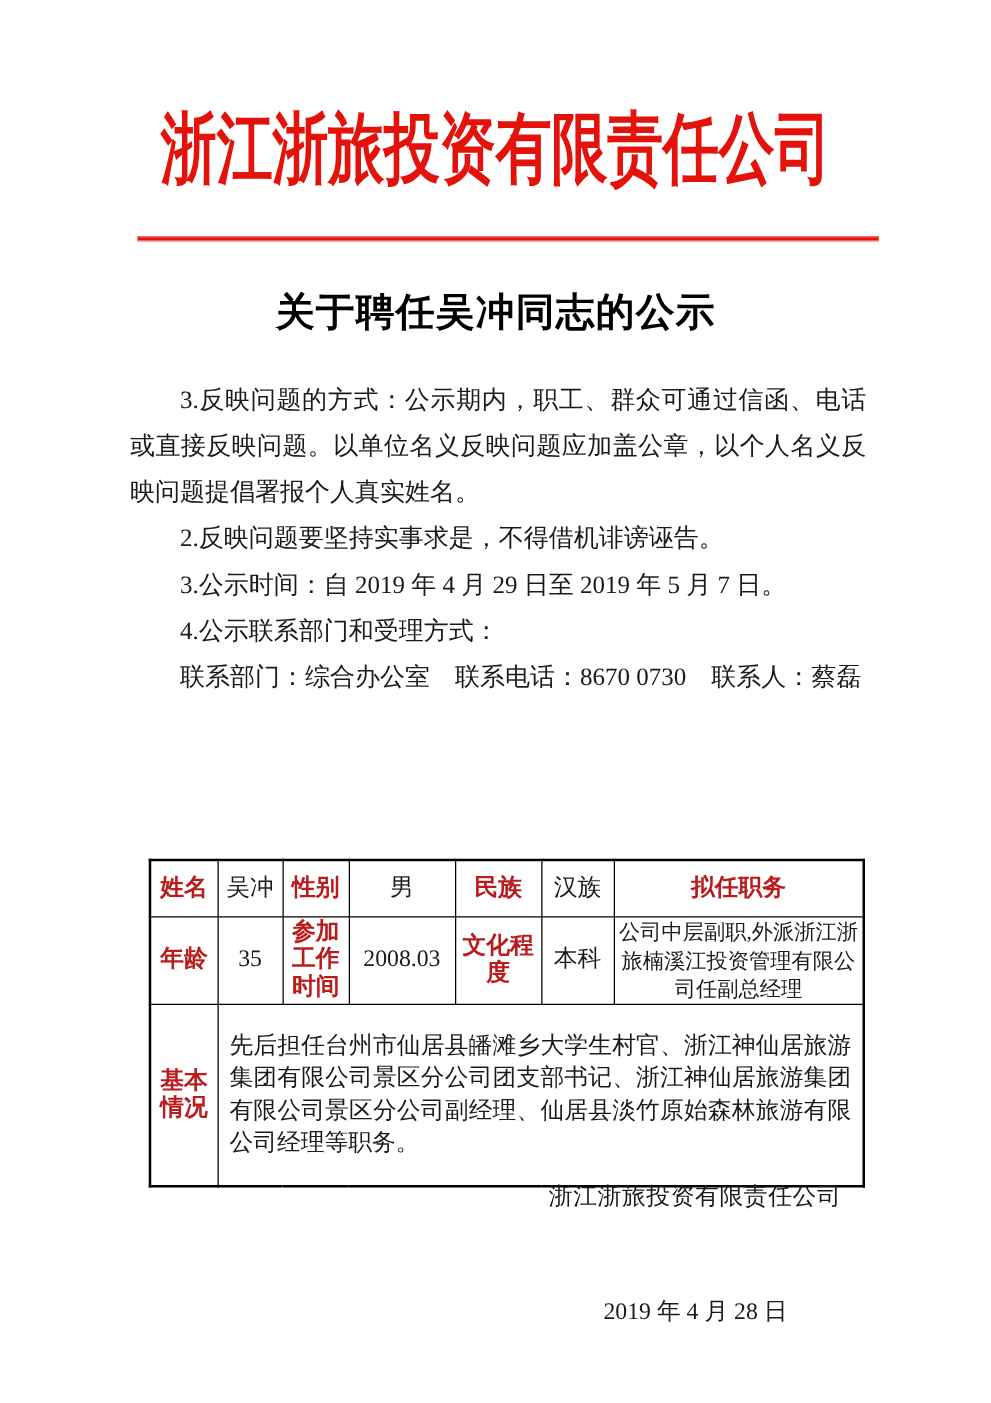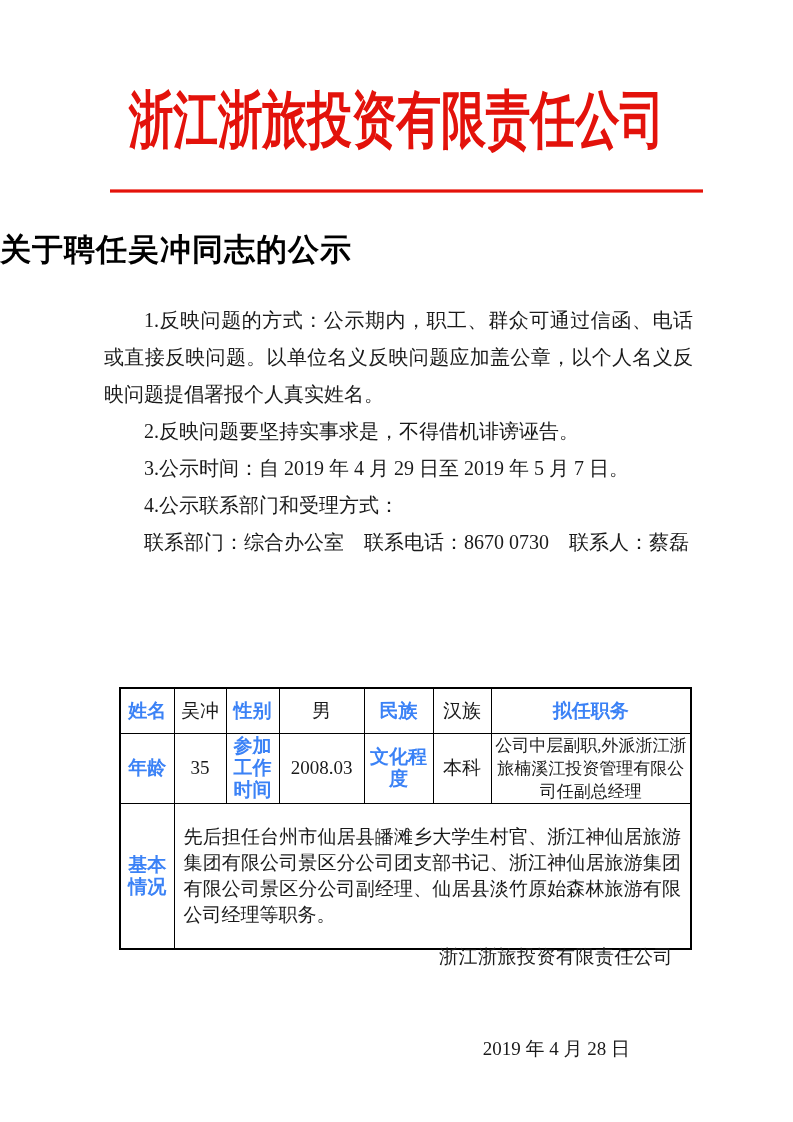--- a/index.html
+++ b/index.html
@@ -41,20 +41,21 @@
     background: #e3120b;
     border-top: 1px solid #f26d65;
     border-bottom: 1px solid #f26d65;
     box-sizing: border-box;
   }
   .doc-title {
     position: absolute;
     top: 229px;
     left: 0;
     width: 793px;
+    text-align: center;
     font-size: 31px;
     font-weight: bold;
     color: #000000;
     letter-spacing: 1px;
   }
   .body-text {
     position: absolute;
     top: 302px;
     left: 104px;
     width: 589px;
@@ -82,21 +83,21 @@
     vertical-align: middle;
     text-align: center;
     padding: 0 2px;
     overflow: hidden;
   }
   .info-table td.lbl {
     font-family: "Liberation Sans", "DejaVu Sans", sans-serif;
     font-weight: bold;
     font-size: 19px;
     line-height: 22px;
-    color: #3b82f6;
+    color: #b91c1c;
   }
   .info-table td.val {
     font-size: 19px;
     line-height: 24px;
   }
   .info-table td.val-small {
     font-size: 17px;
     line-height: 23px;
     margin-left: 32px;
   }
@@ -130,21 +131,21 @@
 
 <div class="page">
 
   <div class="company-header">浙江浙旅投资有限责任公司</div>
 
   <div class="red-rule"></div>
 
   <div class="doc-title">关于聘任吴冲同志的公示</div>
 
   <div class="body-text">
-    <p>1.反映问题的方式：公示期内，职工、群众可通过信函、电话或直接反映问题。以单位名义反映问题应加盖公章，以个人名义反映问题提倡署报个人真实姓名。</p>
+    <p>3.反映问题的方式：公示期内，职工、群众可通过信函、电话或直接反映问题。以单位名义反映问题应加盖公章，以个人名义反映问题提倡署报个人真实姓名。</p>
     <p>2.反映问题要坚持实事求是，不得借机诽谤诬告。</p>
     <p>3.公示时间：自 2019 年 4 月 29 日至 2019 年 5 月 7 日。</p>
     <p>4.公示联系部门和受理方式：</p>
     <p>联系部门：综合办公室　联系电话：8670 0730　联系人：蔡磊</p>
   </div>
 
   <table class="info-table">
     <colgroup>
       <col style="width:54px">
       <col style="width:52px">

